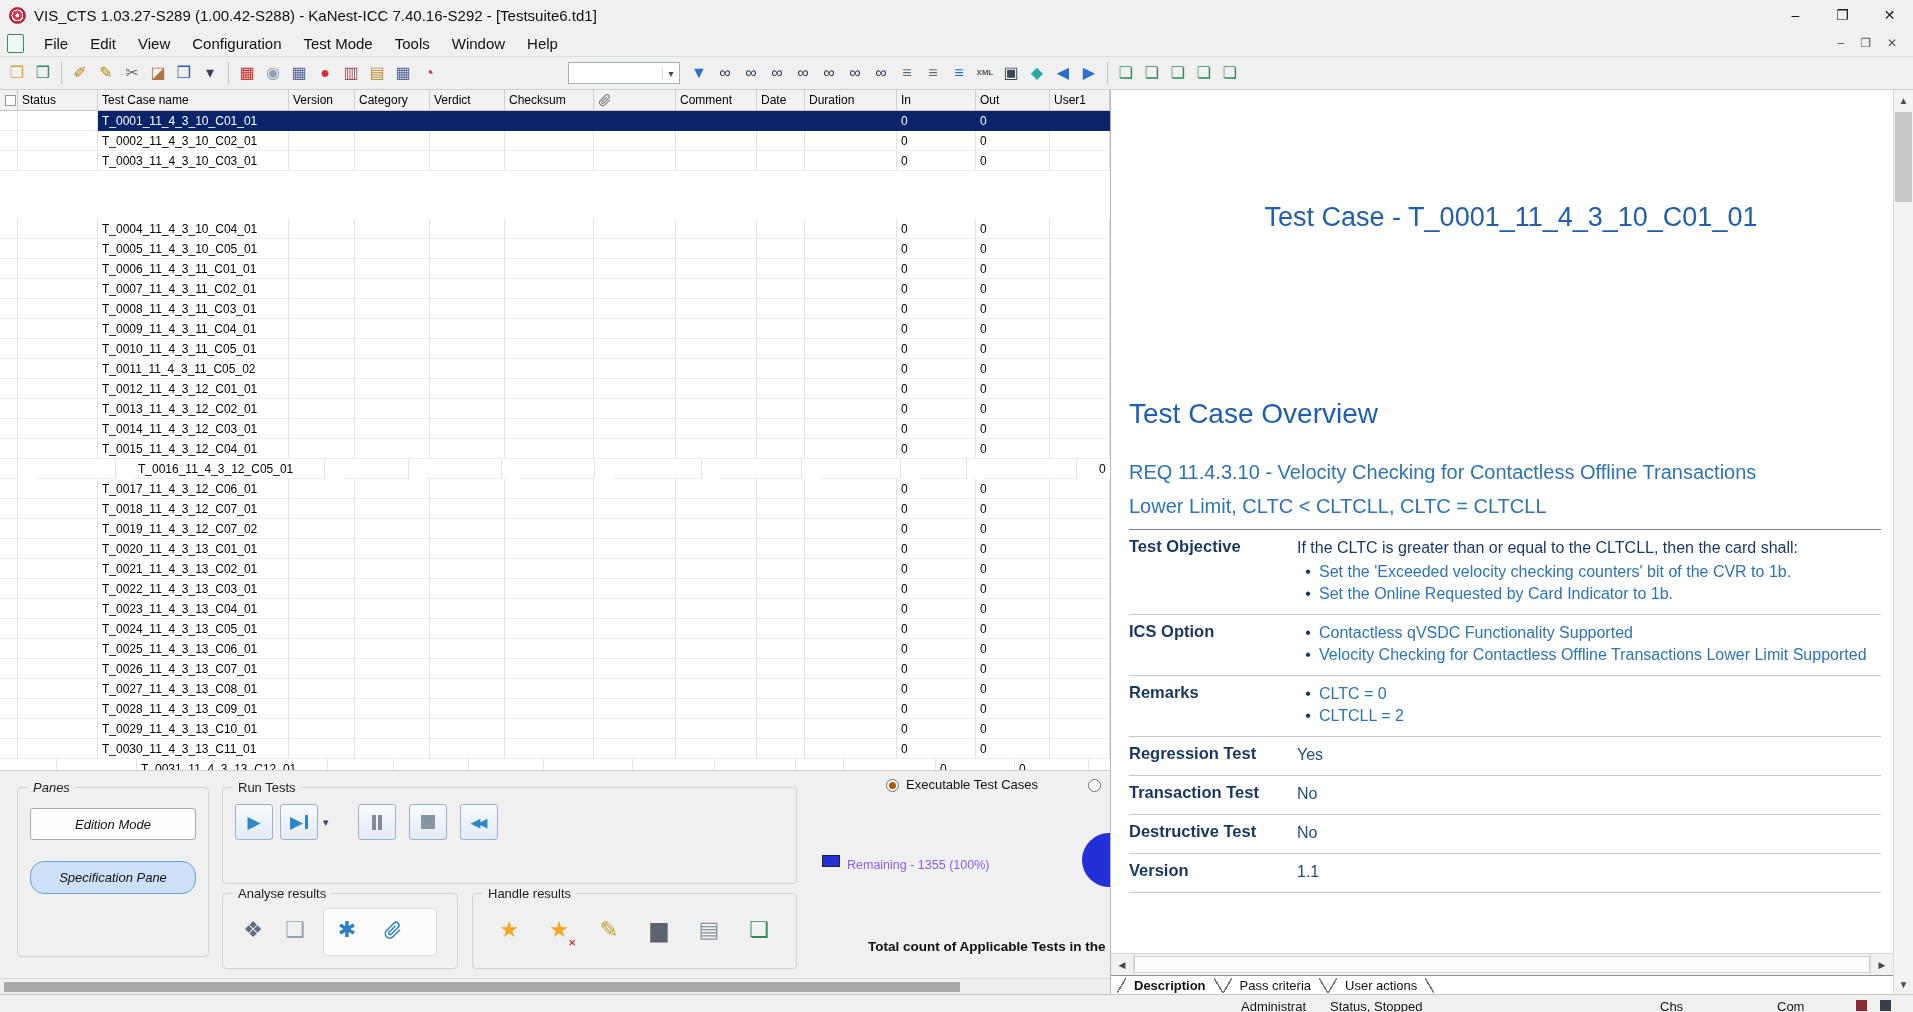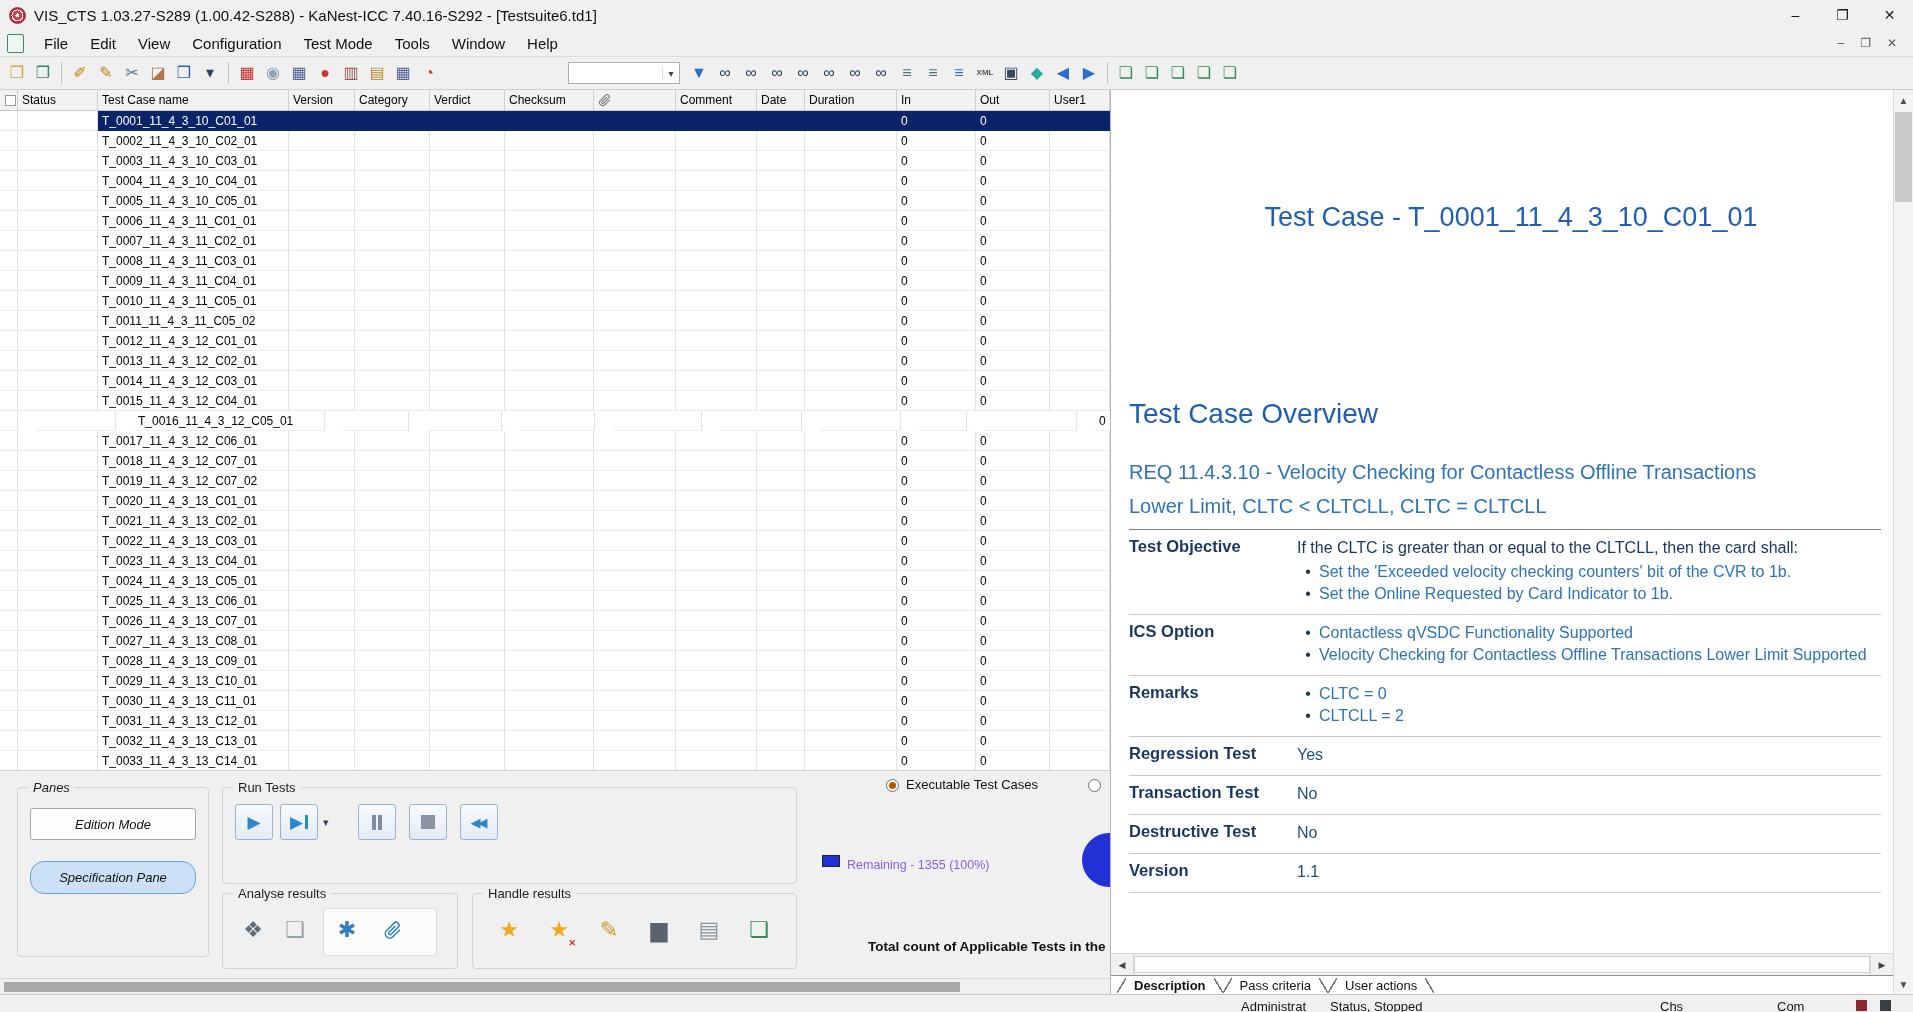--- a/index.html
+++ b/index.html
@@ -341,21 +341,21 @@
             <div class="g-cell"></div>
             <div class="g-cell"></div>
             <div class="g-cell"></div>
             <div class="g-cell"></div>
             <div class="g-cell"></div>
             <div class="g-cell"></div>
             <div class="g-cell">0</div>
             <div class="g-cell">0</div>
             <div class="g-cell"></div>
           </div>
-          <div class="grid-row" style="grid-template-columns: 18px 80px 191px 66px 75px 75px 89px 82px 81px 48px 92px 79px 74px 60px;">
+          <div class="grid-row" style="grid-template-columns: 18px 80px 191px 66px 75px 75px 89px 82px 81px 48px 92px 79px 74px 60px; margin-top: 48px;">
             <div class="g-cell"></div>
             <div class="g-cell"></div>
             <div class="g-cell">T_0004_11_4_3_10_C04_01</div>
             <div class="g-cell"></div>
             <div class="g-cell"></div>
             <div class="g-cell"></div>
             <div class="g-cell"></div>
             <div class="g-cell"></div>
             <div class="g-cell"></div>
             <div class="g-cell"></div>
@@ -773,21 +773,21 @@
             <div class="g-cell"></div>
             <div class="g-cell"></div>
             <div class="g-cell"></div>
             <div class="g-cell"></div>
             <div class="g-cell"></div>
             <div class="g-cell"></div>
             <div class="g-cell">0</div>
             <div class="g-cell">0</div>
             <div class="g-cell"></div>
           </div>
-          <div class="grid-row" style="grid-template-columns: 18px 80px 191px 66px 75px 75px 89px 82px 81px 48px 92px 79px 74px 60px;">
+          <div class="grid-row" style="grid-template-columns: 18px 80px 191px 66px 75px 75px 89px 82px 81px 48px 92px 79px 74px 60px; padding-left: 39px;">
             <div class="g-cell"></div>
             <div class="g-cell"></div>
             <div class="g-cell">T_0031_11_4_3_13_C12_01</div>
             <div class="g-cell"></div>
             <div class="g-cell"></div>
             <div class="g-cell"></div>
             <div class="g-cell"></div>
             <div class="g-cell"></div>
             <div class="g-cell"></div>
             <div class="g-cell"></div>

